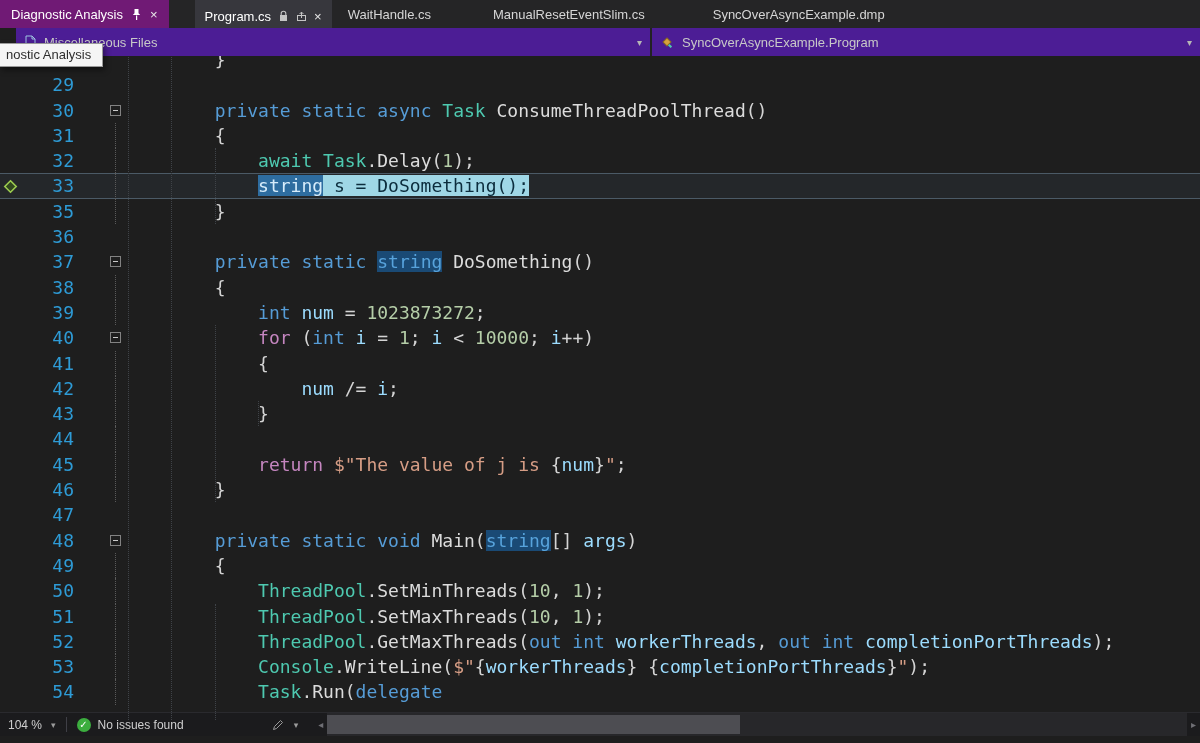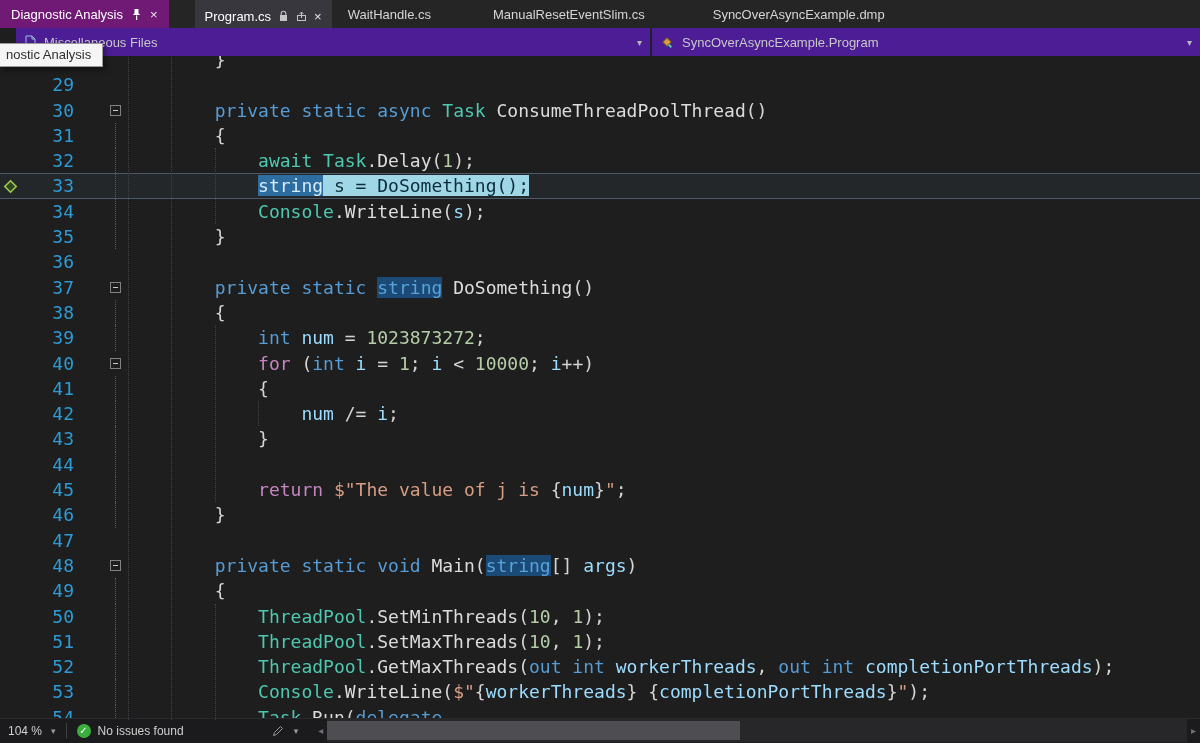--- a/index.html
+++ b/index.html
@@ -58,21 +58,21 @@
   .tk-aw{color:#4ec9b0}
   .tk-m{color:#dcdcdc}
   .tk-v{color:#9cdcfe}
   .tk-n{color:#b5cea8}
   .tk-s{color:#d69d85}
   .tk-rd{background:#2e6da0;color:#d6ecfb;}
   .tk-rh{background:#1a4a75;color:#57a3dc;}
   .tk-hl{background:#9fd7e6;color:#0c2d3d;}
 
   
-  .statusbar{position:absolute;left:0;right:0;bottom:1px;height:23px;background:#1b1b1d;
+  .statusbar{position:absolute;left:0;right:0;bottom:7px;height:23px;background:#1b1b1d;
              border-top:1px solid #2a2a2e;display:flex;align-items:center;font-size:12px;color:#cfcfcf;}
   .zoom{display:flex;align-items:center;gap:9px;padding:0 10px 0 8px;height:100%;}
   .caret2{font-size:9px;color:#9b9b9b;}
   .vdiv{width:1px;height:15px;background:#3f3f46;}
   .health{display:flex;align-items:center;gap:7px;margin-left:10px;}
   .healthdot{width:14px;height:14px;border-radius:50%;background:#3cae3f;color:#fff;font-size:10px;
              display:flex;align-items:center;justify-content:center;flex:none;}
   .statusicons{display:flex;align-items:center;gap:10px;margin-left:88px;color:#9b9b9b;}
   .hscroll{flex:1;display:flex;align-items:center;margin-left:16px;height:100%;min-width:0;}
   .hscroll .arr{color:#6f6f74;font-size:10px;padding:0 4px;flex:none;}
@@ -194,28 +194,20 @@
             </svg>
           </span>
           <span class="lnum">33</span>
           <span class="foldcol">
             <span class="foldline"></span>
           </span>
           <span class="codetext"><span class="tk-p">            </span><span class="tk-rd">string</span><span class="tk-hl"> s = DoSomething();</span></span>
         </div>
         <div class="row">
           <span class="glyph"></span>
-          <span class="lnum">34</span>
-          <span class="foldcol">
-            <span class="foldline"></span>
-          </span>
-          <span class="codetext"><span class="tk-p">            </span><span class="tk-t">Console</span><span class="tk-p">.</span><span class="tk-m">WriteLine</span><span class="tk-p">(</span><span class="tk-v">s</span><span class="tk-p">);</span></span>
-        </div>
-        <div class="row">
-          <span class="glyph"></span>
           <span class="lnum">35</span>
           <span class="foldcol">
             <span class="foldline"></span>
           </span>
           <span class="codetext"><span class="tk-p">        }</span></span>
         </div>
         <div class="row">
           <span class="glyph"></span>
           <span class="lnum">36</span>
           <span class="foldcol"></span>

